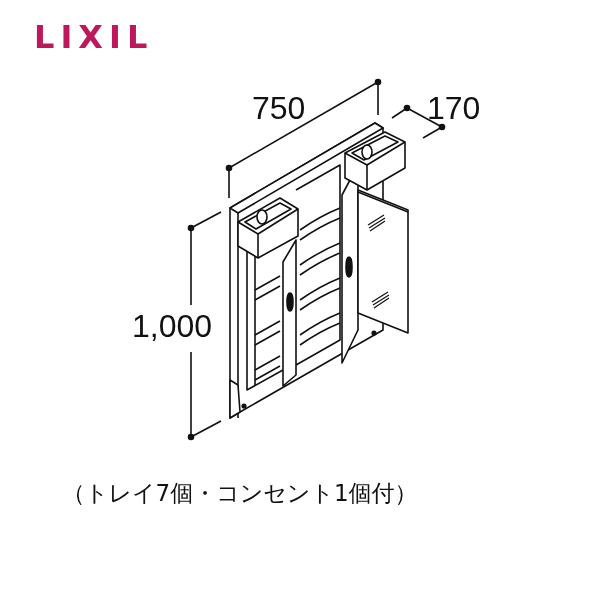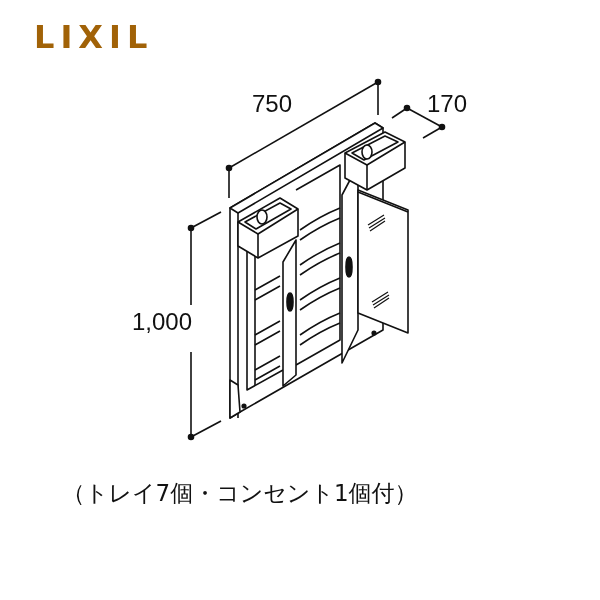--- a/index.html
+++ b/index.html
@@ -1,18 +1,18 @@
 <!DOCTYPE html>
 <html><head>
 <meta charset="utf-8">
 <style>
   html, body { margin:0; padding:0; background:#ffffff; }
   body { width:600px; height:600px; position:relative; overflow:hidden; font-family:"Liberation Sans", sans-serif; }
-  .logo { position:absolute; left:34px; top:18px; font-family:"DejaVu Sans", sans-serif; font-weight:bold; font-size:32px; letter-spacing:6px; color:#a16207; }
-  .dim { position:absolute; font-family:"Liberation Sans", sans-serif; font-size:24px; color:#111; }
+  .logo { position:absolute; left:34px; top:18px; font-family:"DejaVu Sans", sans-serif; font-weight:bold; font-size:32px; letter-spacing:6px; color:#be185d; }
+  .dim { position:absolute; font-family:"Liberation Sans", sans-serif; font-size:32px; color:#111; }
   .dim-w { left:252px; top:90px; }
   .dim-d { left:427px; top:90px;text-align:right; }
   .dim-h { left:124px; top:308px;margin-left:8px; }
   .caption { position:absolute; left:62px; top:478px; width:500px; font-family:"DejaVu Sans", sans-serif; font-size:23px; color:#111; white-space:nowrap; }
   svg.drawing { position:absolute; left:0; top:0; }
 </style>
 </head>
 <body>
 
 <div class="logo">LIXIL</div>

